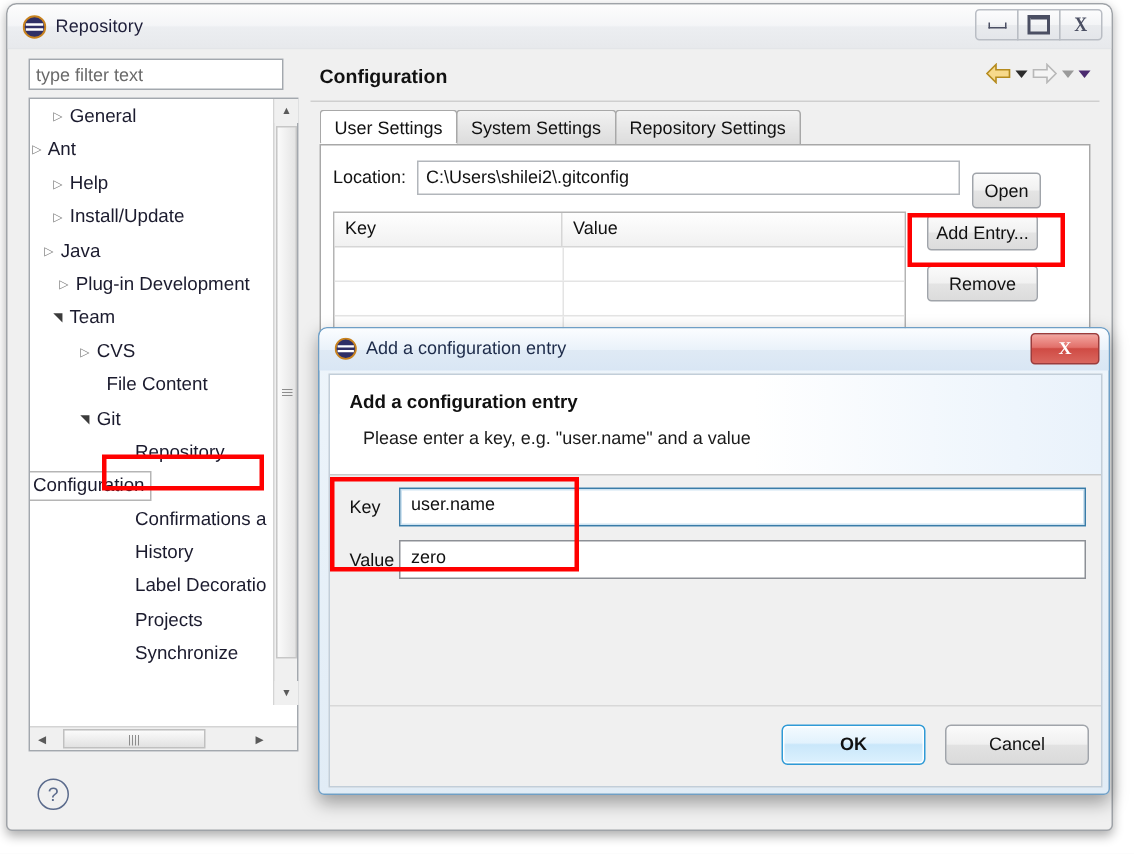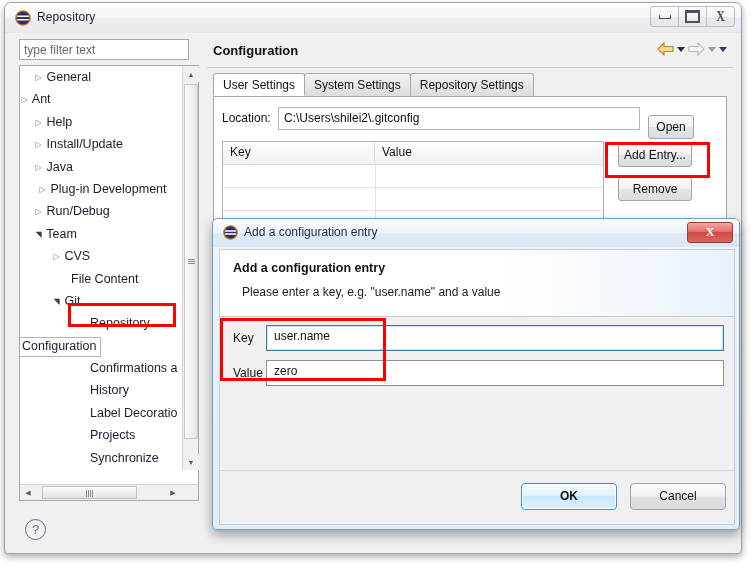--- a/index.html
+++ b/index.html
@@ -303,31 +303,27 @@
               <span>Ant</span>
             </div>
             <div class="tree-item" style="padding-left:14px">
               <span class="tw">▷</span>
               <span>Help</span>
             </div>
             <div class="tree-item" style="padding-left:14px">
               <span class="tw">▷</span>
               <span>Install/Update</span>
             </div>
-            <div class="tree-item" style="padding-left:14px">
+            <div class="tree-item" style="padding-left:8px">
               <span class="tw">▷</span>
               <span>Java</span>
             </div>
             <div class="tree-item" style="padding-left:18px">
               <span class="tw">▷</span>
               <span>Plug-in Development</span>
-            </div>
-            <div class="tree-item" style="padding-left:14px">
-              <span class="tw">▷</span>
-              <span>Run/Debug</span>
             </div>
             <div class="tree-item" style="padding-left:14px">
               <span class="tw open">◥</span>
               <span>Team</span>
             </div>
             <div class="tree-item" style="padding-left:32px">
               <span class="tw">▷</span>
               <span>CVS</span>
             </div>
             <div class="tree-item" style="padding-left:51px">

